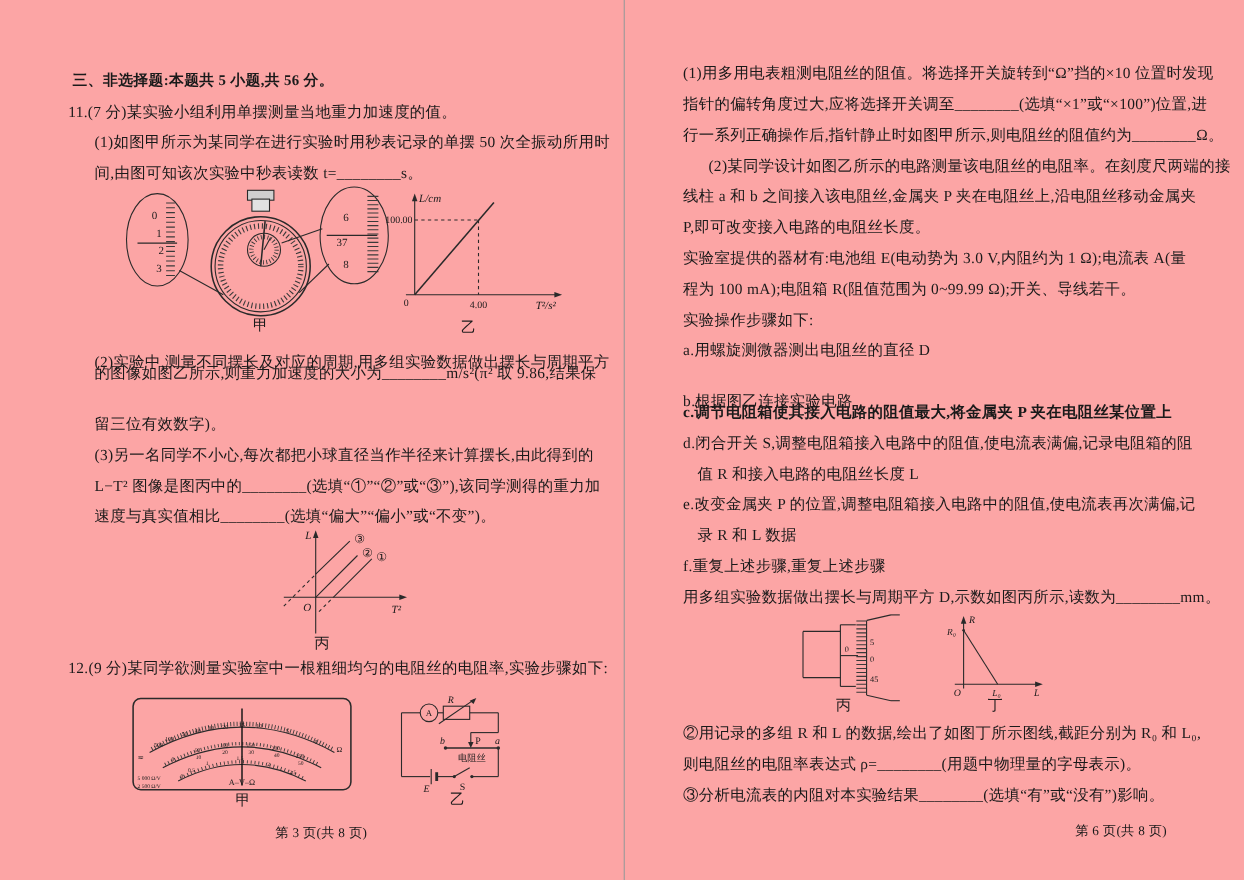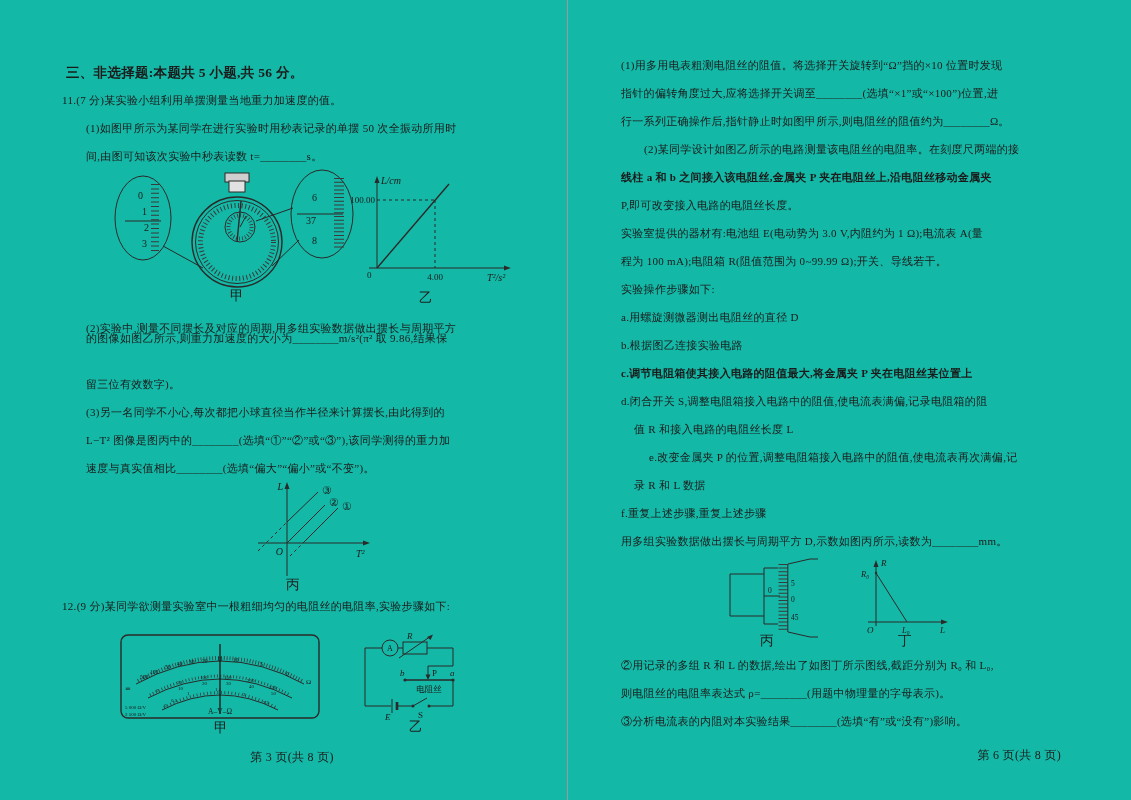--- a/index.html
+++ b/index.html
@@ -1,18 +1,18 @@
 <!DOCTYPE html>
 <html><head>
 <meta charset="utf-8">
 <style>
   html,body{margin:0;padding:0;background:#ffffff;}
-  #canvas{position:relative;width:1131px;height:800px;background:#14b8a6;overflow:hidden;
+  #canvas{position:relative;width:1131px;height:800px;background:#fca5a5;overflow:hidden;
           font-family:"Liberation Serif","DejaVu Serif",serif;color:#1a1a1a;}
-  .ln{position:absolute;font-size:11px;white-space:nowrap;letter-spacing:0.3px;}
+  .ln{position:absolute;font-size:14px;white-space:nowrap;letter-spacing:0.3px;}
   .bold{font-weight:bold;font-size:13.5px;}
   .cap{position:absolute;font-size:13.5px;}
   .ctr{text-align:center;}
   .divider{position:absolute;left:567px;top:0;width:1px;height:800px;background:#9a9a9a;}
   svg{position:absolute;overflow:visible;}
   svg text{font-family:"Liberation Serif","DejaVu Serif",serif;fill:#1a1a1a;}
   .it{font-style:italic;}
   .thin{stroke:#2a2a2a;stroke-width:1;fill:none;}
   .thik{stroke:#2a2a2a;stroke-width:1.4;fill:none;}
   .dash{stroke:#2a2a2a;stroke-width:1;fill:none;stroke-dasharray:3 3;}
@@ -207,31 +207,31 @@
     <div class="cap" style="left:409px;top:718px;">乙</div>
 
     <div class="ln ctr" style="left:62px;top:749px;width:460px;font-size:12px;">第 3 页(共 8 页)</div>
   </div>
 
   <div>
     <div class="ln" style="left:621px;top:58px;">(1)用多用电表粗测电阻丝的阻值。将选择开关旋转到“Ω”挡的×10 位置时发现</div>
     <div class="ln" style="left:621px;top:86px;">指针的偏转角度过大,应将选择开关调至________(选填“×1”或“×100”)位置,进</div>
     <div class="ln" style="left:621px;top:114px;">行一系列正确操作后,指针静止时如图甲所示,则电阻丝的阻值约为________Ω。</div>
     <div class="ln" style="left:644px;top:142px;">(2)某同学设计如图乙所示的电路测量该电阻丝的电阻率。在刻度尺两端的接</div>
-    <div class="ln" style="left:621px;top:170px;font-weight:bold;">线柱 a 和 b 之间接入该电阻丝,金属夹 P 夹在电阻丝上,沿电阻丝移动金属夹</div>
+    <div class="ln" style="left:621px;top:170px;">线柱 a 和 b 之间接入该电阻丝,金属夹 P 夹在电阻丝上,沿电阻丝移动金属夹</div>
     <div class="ln" style="left:621px;top:198px;">P,即可改变接入电路的电阻丝长度。</div>
     <div class="ln" style="left:621px;top:226px;">实验室提供的器材有:电池组 E(电动势为 3.0 V,内阻约为 1 Ω);电流表 A(量</div>
     <div class="ln" style="left:621px;top:254px;">程为 100 mA);电阻箱 R(阻值范围为 0~99.99 Ω);开关、导线若干。</div>
     <div class="ln" style="left:621px;top:282px;">实验操作步骤如下:</div>
     <div class="ln" style="left:621px;top:310px;">a.用螺旋测微器测出电阻丝的直径 D</div>
-    <div class="ln" style="left:621px;top:338px;">b.根据图乙连接实验电路</div>
+    <div class="ln" style="left:621px;top:356px;">b.根据图乙连接实验电路</div>
     <div class="ln" style="left:621px;top:366px;font-weight:bold;">c.调节电阻箱使其接入电路的阻值最大,将金属夹 P 夹在电阻丝某位置上</div>
     <div class="ln" style="left:621px;top:394px;">d.闭合开关 S,调整电阻箱接入电路中的阻值,使电流表满偏,记录电阻箱的阻</div>
     <div class="ln" style="left:634px;top:422px;">值 R 和接入电路的电阻丝长度 L</div>
-    <div class="ln" style="left:621px;top:450px;margin-left:28px;">e.改变金属夹 P 的位置,调整电阻箱接入电路中的阻值,使电流表再次满偏,记</div>
+    <div class="ln" style="left:621px;top:450px;">e.改变金属夹 P 的位置,调整电阻箱接入电路中的阻值,使电流表再次满偏,记</div>
     <div class="ln" style="left:634px;top:478px;">录 R 和 L 数据</div>
     <div class="ln" style="left:621px;top:506px;">f.重复上述步骤,重复上述步骤</div>
     <div class="ln" style="left:621px;top:534px;">用多组实验数据做出摆长与周期平方 D,示数如图丙所示,读数为________mm。</div>
 
     <svg style="left:728px;top:558px;" width="90" height="80" viewBox="0 0 90 80">
       <g>
         <line x1="2" y1="16" x2="36" y2="16" class="thin"></line>
         <line x1="2" y1="58" x2="36" y2="58" class="thin"></line>
         <line x1="2" y1="16" x2="2" y2="58" class="thin"></line>
         <line x1="36" y1="10" x2="36" y2="66" class="thin"></line>

